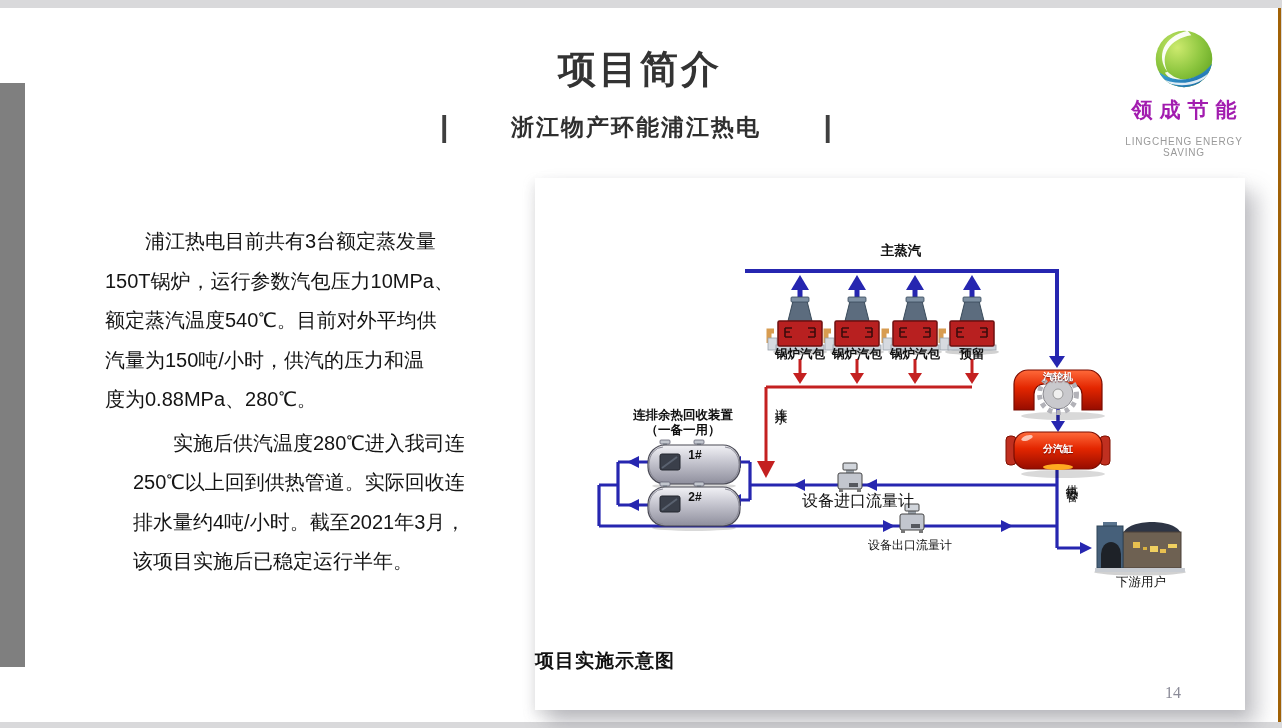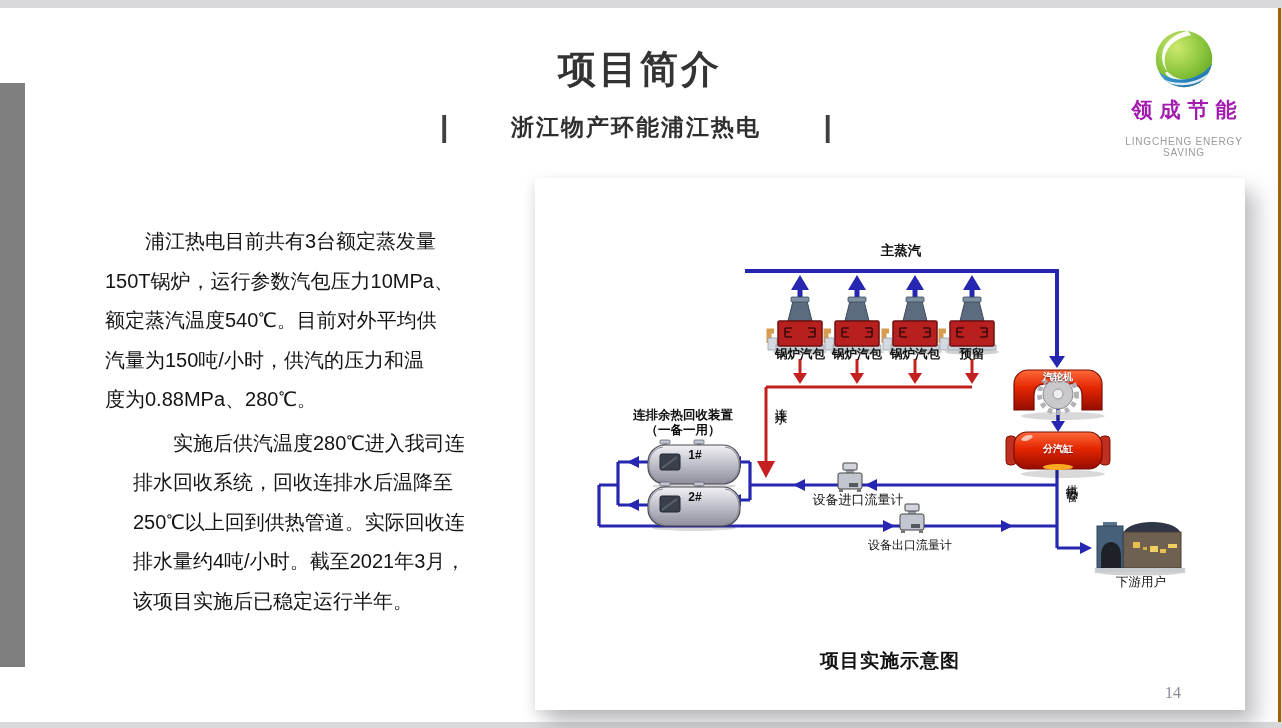--- a/index.html
+++ b/index.html
@@ -23,21 +23,21 @@
   .body-text .indent{padding-left:40px;}
   .para2{margin-top:4px;margin-left:28px;}
   
   .panel{position:absolute;left:535px;top:170px;width:710px;height:532px;background:#ffffff;
          box-shadow:12px 14px 20px rgba(125,125,132,.45),-2px 4px 10px rgba(150,150,156,.22);}
   .panel svg.diag{position:absolute;left:0;top:0;}
   .dl{position:absolute;font-size:12.5px;color:#101010;white-space:nowrap;transform:translateX(-50%);}
   .dv{position:absolute;font-size:12.5px;color:#101010;writing-mode:vertical-rl;text-orientation:upright;letter-spacing:2px;}
   .b600{font-weight:600;}
   .wlab{color:#fff;font-weight:bold;font-size:10px;text-shadow:0 1px 1px rgba(90,0,0,.7);}
-  .caption{position:absolute;left:0;top:470px;width:710px;text-align:center;font-size:19px;font-weight:bold;color:#111;letter-spacing:1px;}
+  .caption{position:absolute;left:0;top:470px;width:710px;font-size:19px;font-weight:bold;color:#111;letter-spacing:1px;}
   .page-num{position:absolute;left:1158px;top:676px;font-family:"Liberation Serif",serif;font-size:16px;color:#8b8b98;margin-left:7px;}
 </style>
 </head>
 <body>
 
 <div class="page">
   <div class="slide">
 
     <div class="accent-bar"></div>
 
@@ -81,21 +81,20 @@
     <div class="body-text">
       <div class="para1">
         <div class="ln indent">浦江热电目前共有3台额定蒸发量</div>
         <div class="ln">150T锅炉，运行参数汽包压力10MPa、</div>
         <div class="ln">额定蒸汽温度540℃。目前对外平均供</div>
         <div class="ln">汽量为150吨/小时，供汽的压力和温</div>
         <div class="ln">度为0.88MPa、280℃。</div>
       </div>
       <div class="para2">
         <div class="ln indent">实施后供汽温度280℃进入我司连</div>
-        <div class="ln">排水回收系统，回收连排水后温降至</div>
         <div class="ln">250℃以上回到供热管道。实际回收连</div>
         <div class="ln">排水量约4吨/小时。截至2021年3月，</div>
         <div class="ln">该项目实施后已稳定运行半年。</div>
       </div>
     </div>
 
     <div class="panel">
       <svg class="diag" width="710" height="532" viewBox="0 0 710 532">
         <defs>
           <linearGradient id="gRed" x1="0" y1="0" x2="0" y2="1">
@@ -236,21 +235,21 @@
       <div class="dl b600" style="left:380px;top:168px;">锅炉汽包</div>
       <div class="dl b600" style="left:437px;top:168px;">预留</div>
       <div class="dv" style="left:237px;top:220px;">连排水</div>
       <div class="dl wlab" style="left:523px;top:192px;">汽轮机</div>
       <div class="dl wlab" style="left:523px;top:264px;">分汽缸</div>
       <div class="dv" style="left:528px;top:297px;">供热母管</div>
       <div class="dl b600" style="left:148px;top:229px;">连排余热回收装置</div>
       <div class="dl b600" style="left:148px;top:244px;">（一备一用）</div>
       <div class="dl b600" style="left:160px;top:270px;font-size:12px;">1#</div>
       <div class="dl b600" style="left:160px;top:312px;font-size:12px;">2#</div>
-      <div class="dl" style="left:323px;top:313px;font-size:13px;">设备进口流量计</div>
+      <div class="dl" style="left:323px;top:313px;font-size:16px;">设备进口流量计</div>
       <div class="dl" style="left:375px;top:359px;font-size:12px;">设备出口流量计</div>
       <div class="dl" style="left:606px;top:396px;">下游用户</div>
 
       <div class="caption">项目实施示意图</div>
     </div>
 
     <div class="page-num">14</div>
   </div>
 </div>
 

